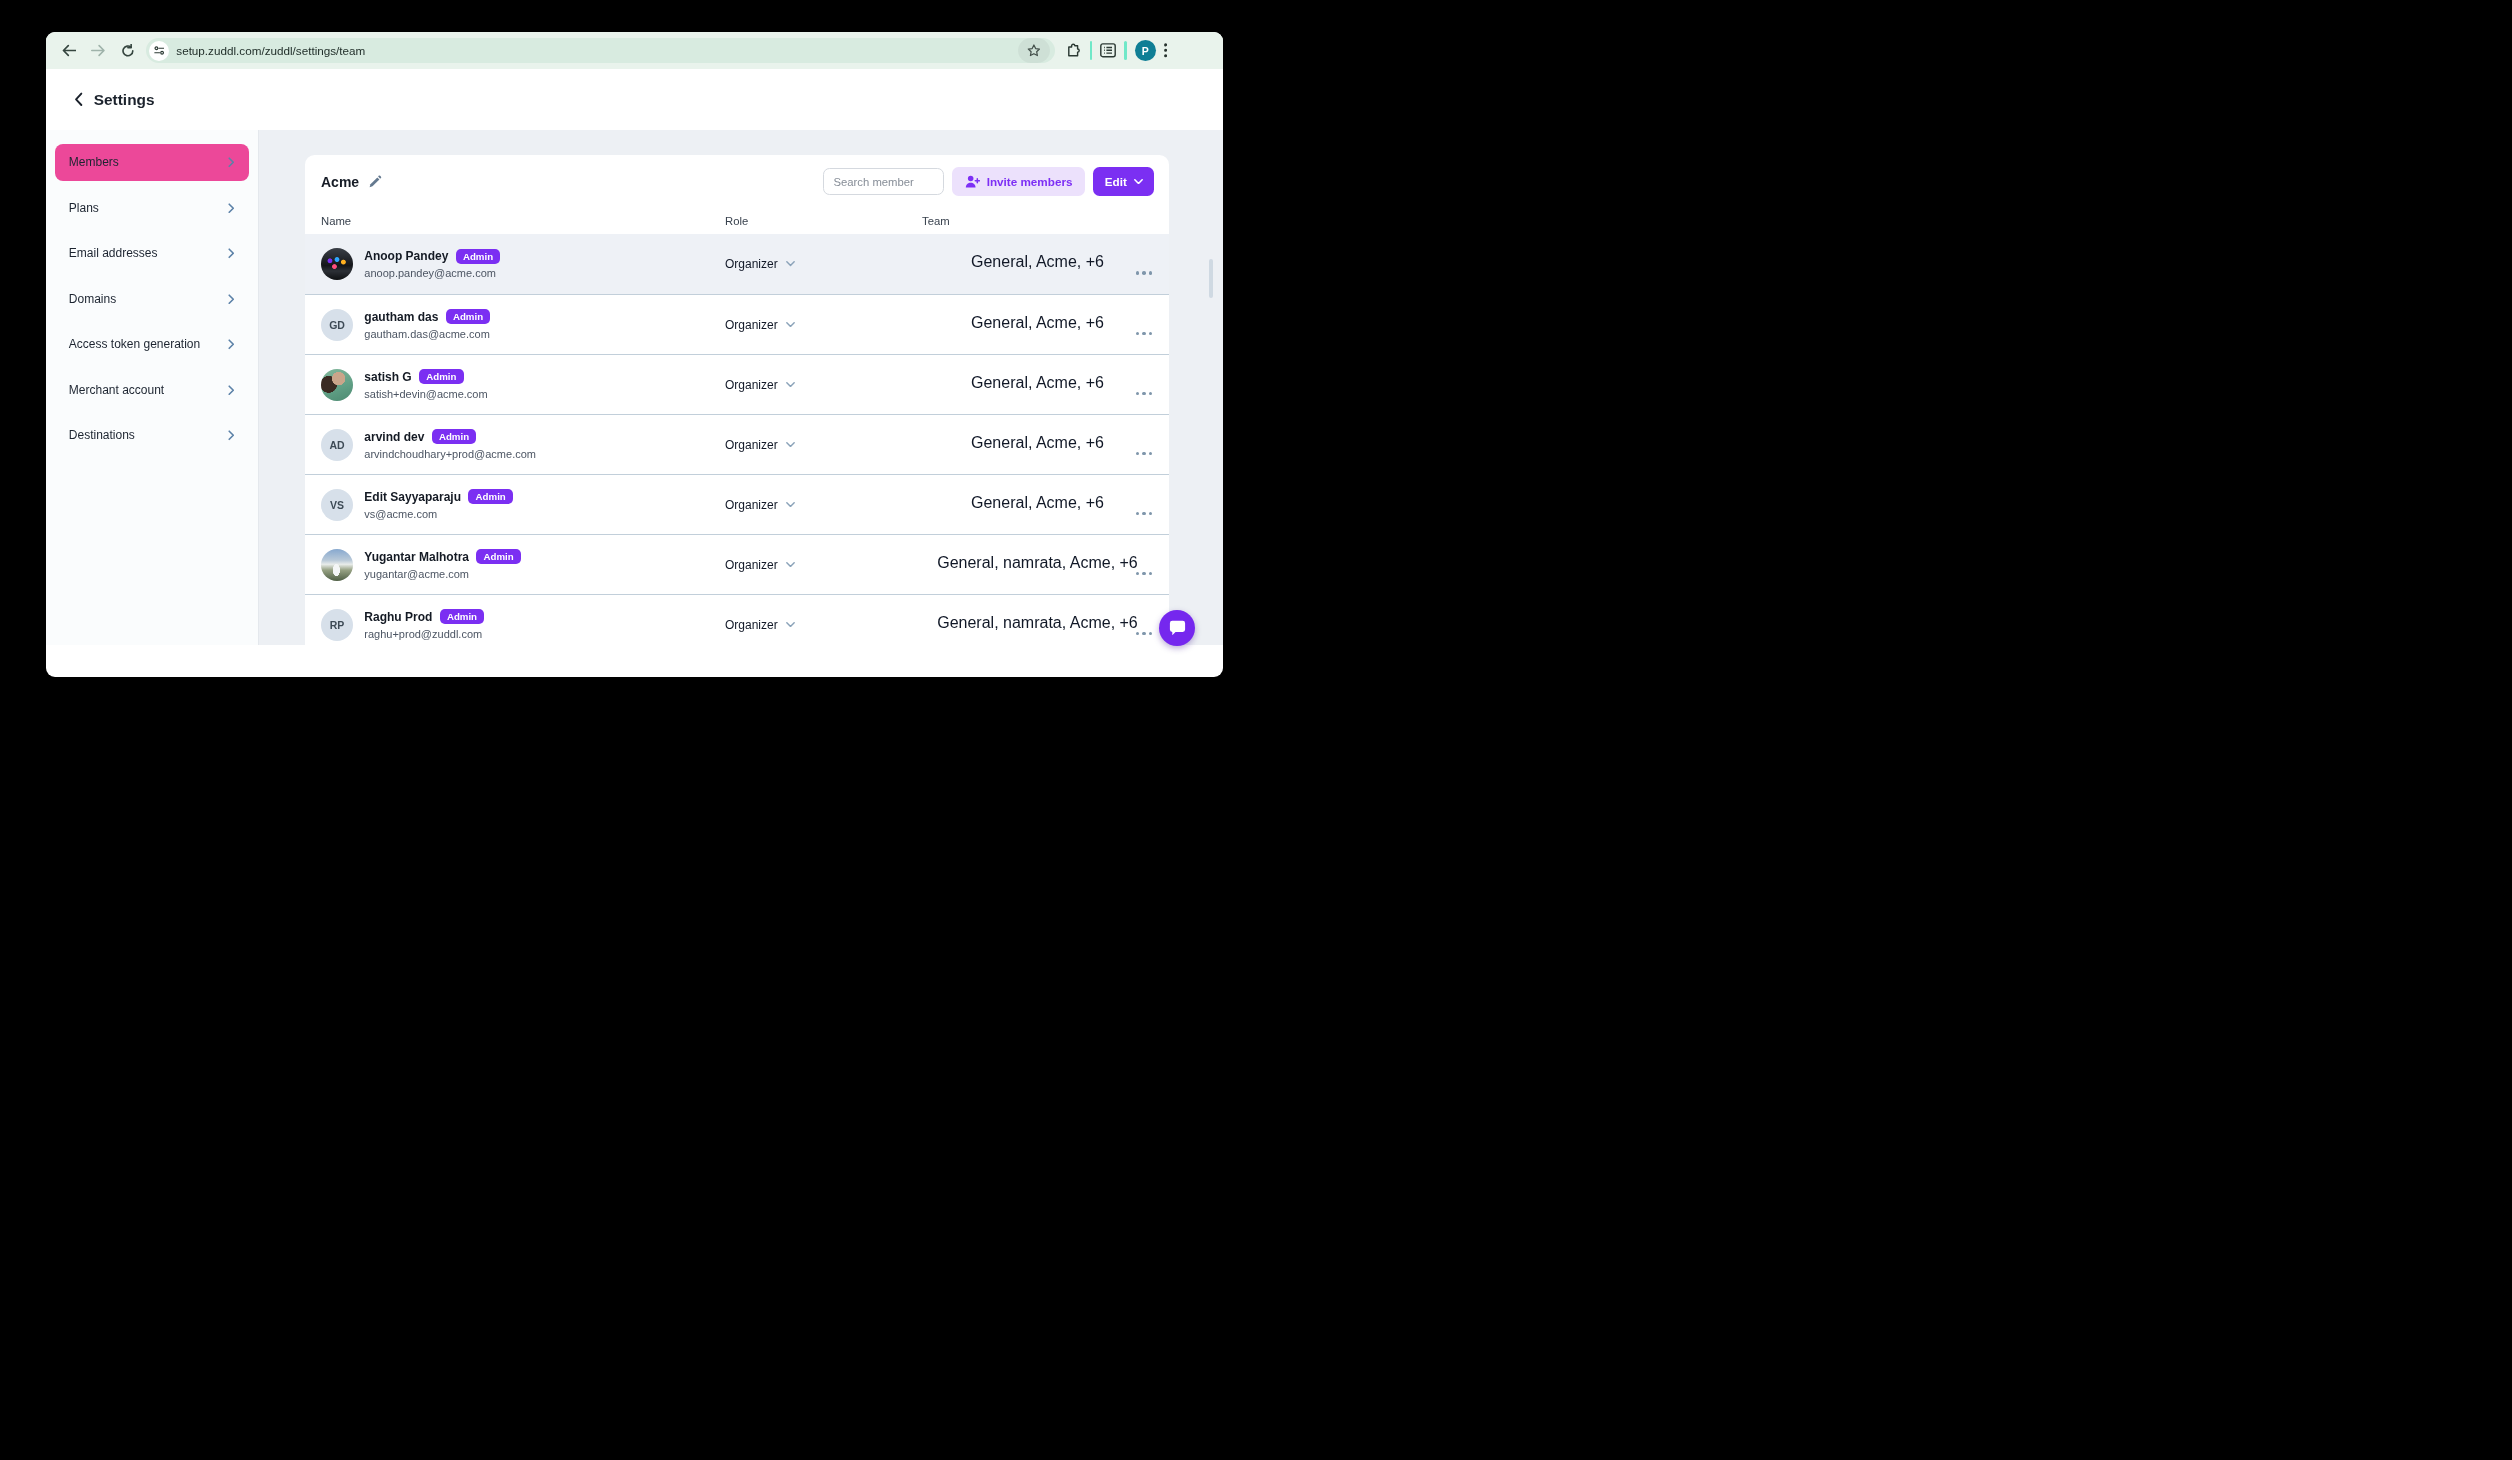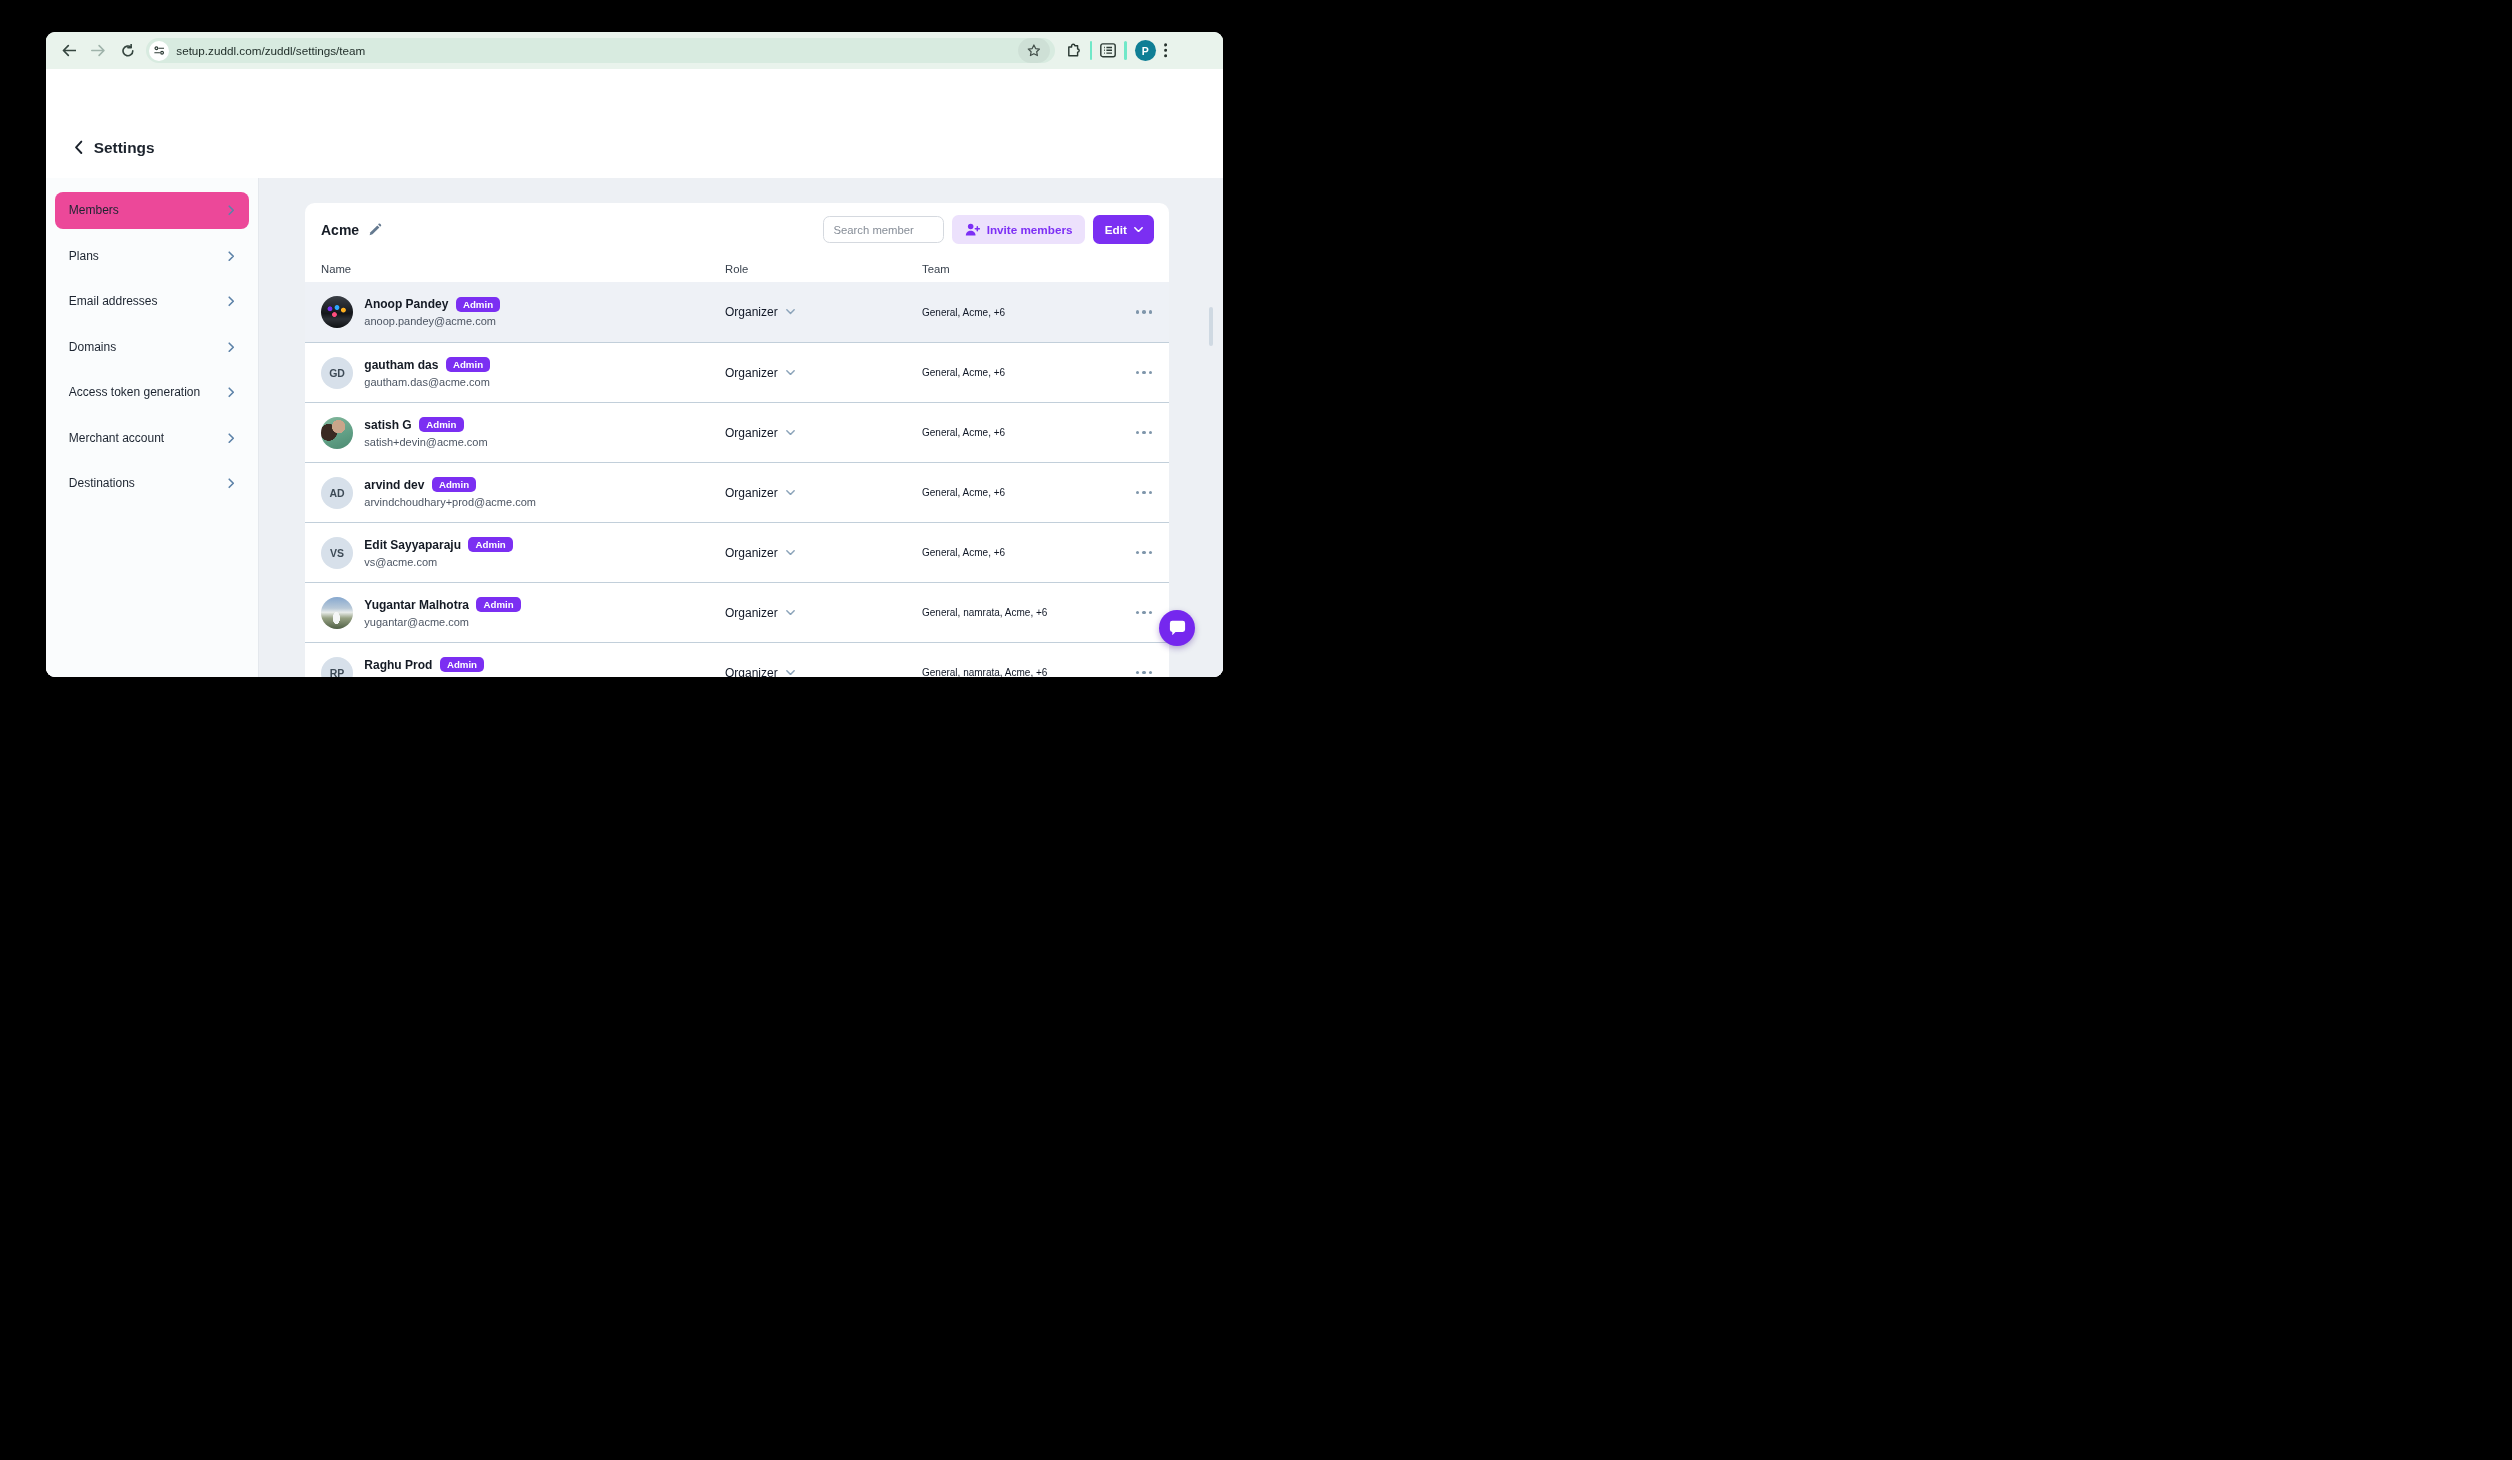--- a/index.html
+++ b/index.html
@@ -36,21 +36,21 @@
     justify-content:center;margin-right:7.3px;flex:0 0 auto;}
   .url-text{font-size:11.7px;color:#1e2c27;flex:1;}
   .star-wrap{width:32px;height:25px;border-radius:13px;background:rgba(0,0,0,0.045);display:flex;
     align-items:center;justify-content:center;margin-left:auto;}
   .tb-right{display:flex;align-items:center;gap:8px;margin-left:1.6px;}
   .teal-div{width:2.4px;height:19.4px;border-radius:1.6px;background:#6fe8c8;}
   .profileP{width:21px;height:21px;border-radius:50%;background:#0f7e95;color:#fff;font-size:10.5px;
     font-weight:bold;display:flex;align-items:center;justify-content:center;}
 
   
-  .page{height:576px;display:flex;flex-direction:column;background:#fff;margin-top:48px;}
+  .page{height:576px;display:flex;flex-direction:column;background:#fff;}
   .page-header{height:61px;display:flex;align-items:center;padding-left:27.5px;gap:11.3px;background:#fff;flex:0 0 auto;}
   .page-title{font-size:15.4px;font-weight:bold;color:#1b222c;}
   .page-body{flex:1;display:flex;min-height:0;}
 
   .sidebar{width:213px;background:#fafcfd;border-right:0.8px solid #e4e8ed;padding:13.8px 9px 0 9px;
     display:flex;flex-direction:column;gap:8px;flex:0 0 auto;}
   .side-item{height:37px;border-radius:8px;display:flex;align-items:center;padding:0 14.6px 0 13.8px;
     font-size:12px;color:#1c2430;cursor:default;}
   .side-item.active{background:#ec4899;}
   .side-item .lbl{flex:1;}
@@ -89,21 +89,21 @@
     radial-gradient(circle at 24% 48%,#3a2a22 0 28%,transparent 29%),
     linear-gradient(160deg,#83b89d 0%,#5f9e84 60%,#4c8a71 100%);}
   .av-photo-mountain{background:
     radial-gradient(ellipse 5.7px 9.7px at 48% 66%,#f4f6f6 0 60%,transparent 65%),
     linear-gradient(180deg,#86a8cf 0%,#b9c9d8 35%,#e8ecea 48%,#96a183 66%,#4f5f45 100%);}
   .nm-line{display:flex;align-items:center;gap:7.3px;}
   .m-name{font-size:12px;font-weight:bold;color:#141a24;white-space:nowrap;}
   .badge{background:#7b2ff2;color:#fff;font-size:9.7px;font-weight:bold;border-radius:4.9px;padding:2px 7.3px;}
   .m-email{font-size:11px;color:#4c5563;margin-top:3.2px;}
   .rolecell{display:flex;align-items:center;gap:8px;font-size:12px;color:#111827;}
-  .teamcell{display:flex;align-items:center;font-size:10px;color:#111827;}
+  .teamcell{display:flex;align-items:center;font-size:16px;color:#111827;flex-direction:column;}
   .kebab{margin-left:auto;display:flex;gap:2.8px;padding-right:0.8px;}
   .kebab i{width:3.6px;height:3.6px;border-radius:50%;background:#7f96ab;}
 
   .scroll-thumb{position:absolute;right:10.5px;top:129px;width:4px;height:39px;border-radius:2.4px;background:#cfd9e2;}
   .fab{position:absolute;left:1113px;top:578px;width:36px;height:36px;border-radius:50%;background:#7527ee;
     display:flex;align-items:center;justify-content:center;box-shadow:0 2.4px 6.5px rgba(60,20,140,.35);}
   svg{display:block;}
 </style>
 </head>
 <body>

